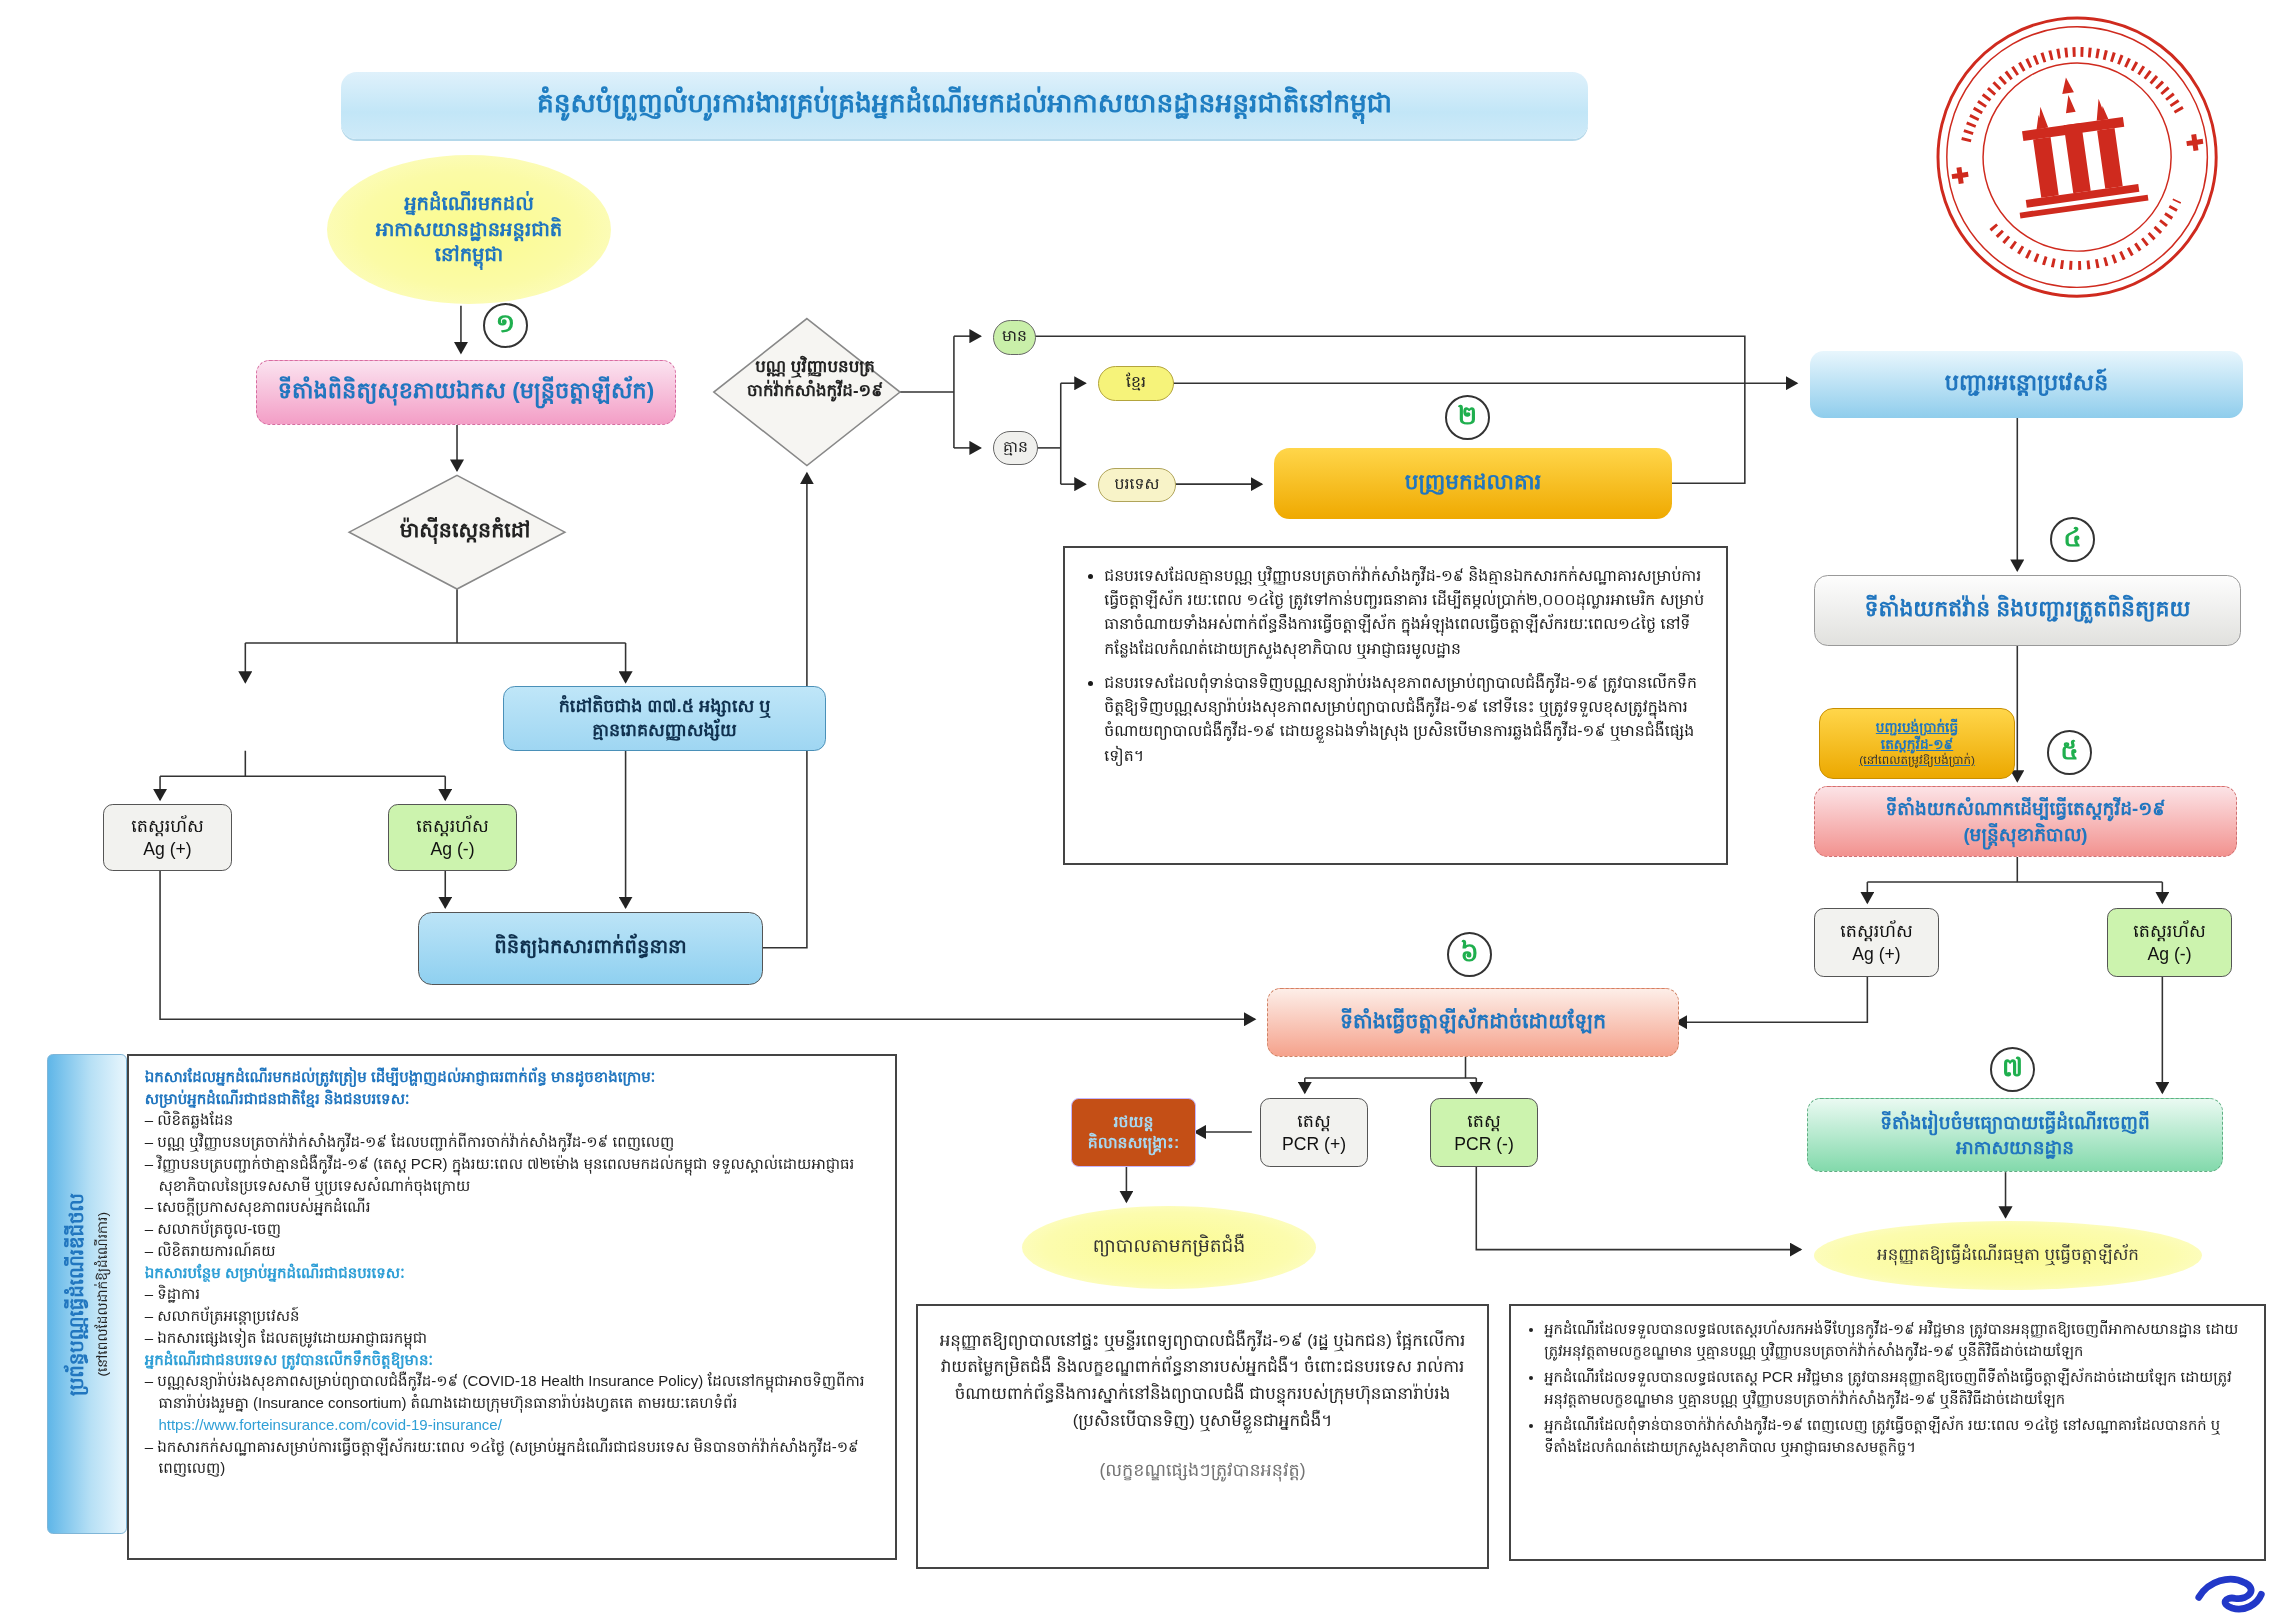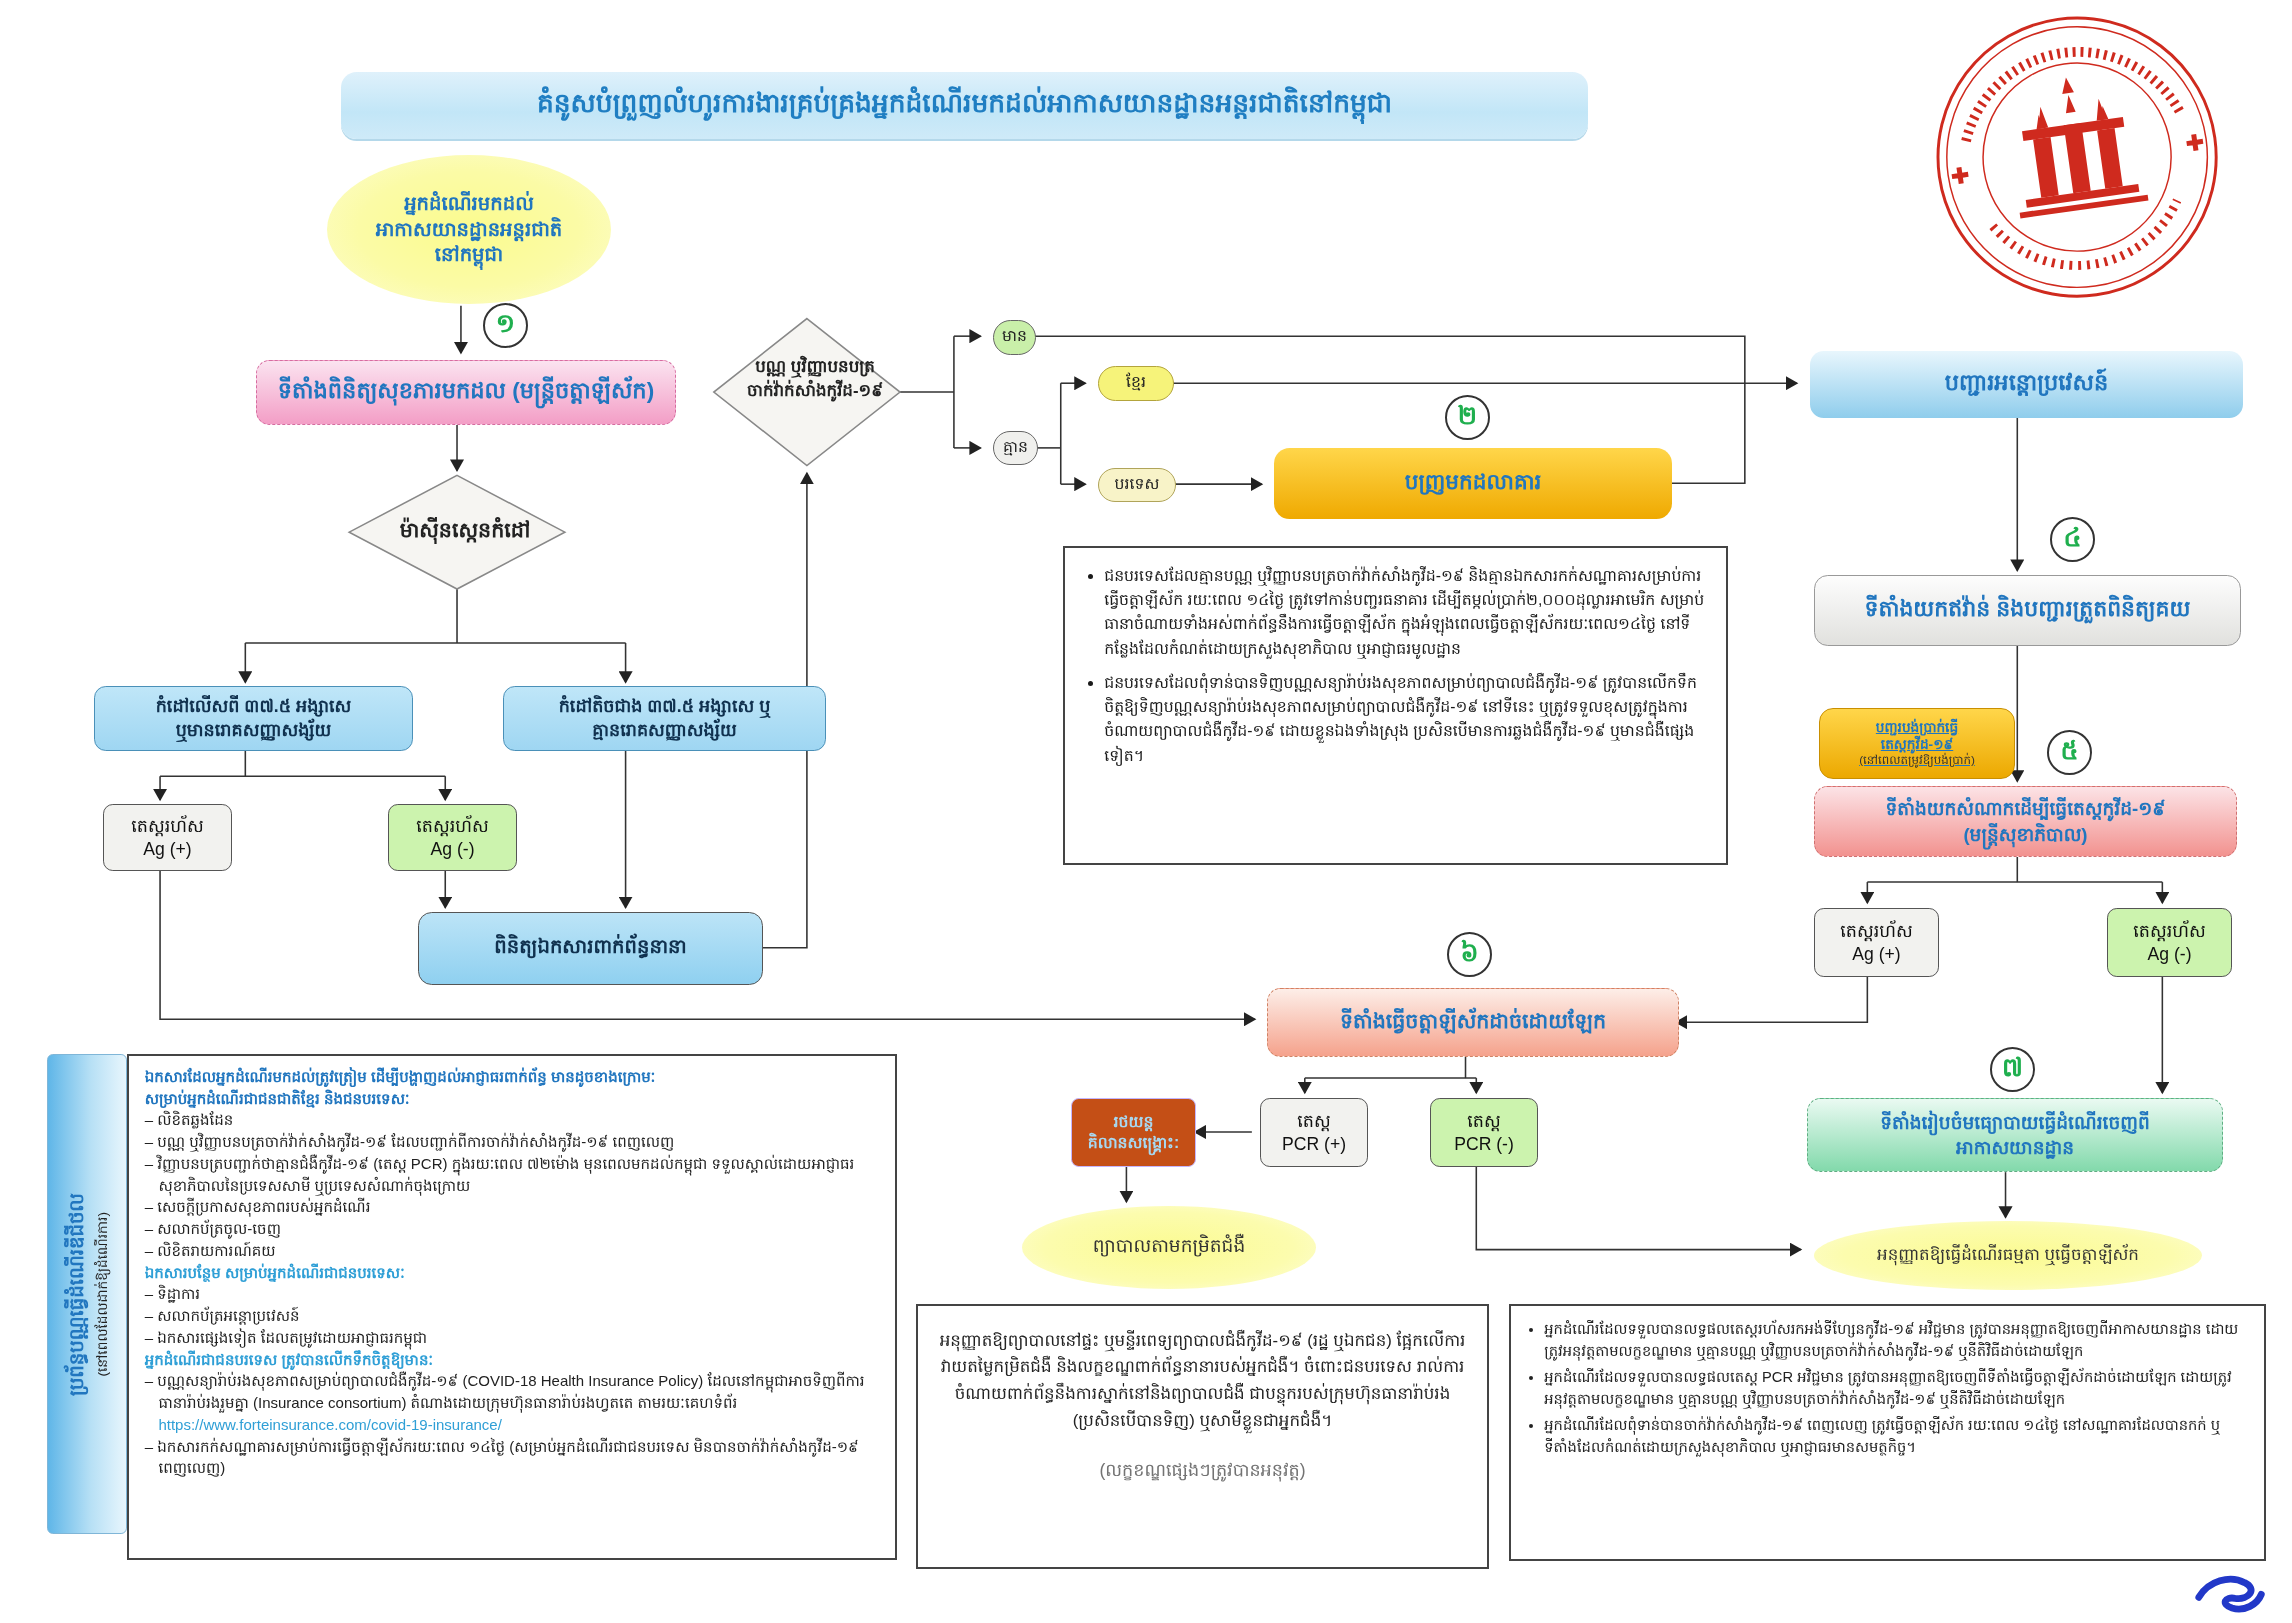--- a/index.html
+++ b/index.html
@@ -179,26 +179,24 @@
         <text x="40" y="162" font-size="22" font-weight="bold">✚</text>
         <text x="282" y="162" font-size="22" font-weight="bold">✚</text>
       </g>
     </g>
   </svg>
 
   <div class="abs center clip start-ellipse node pre zup">អ្នកដំណើរមកដល់
 អាកាសយានដ្ឋានអន្តរជាតិ
 នៅកម្ពុជា</div>
   <div class="abs center step-circle zup" style="left:475px;top:303px;">១</div>
-  <div class="abs center clip box-health node zup">ទីតាំងពិនិត្យសុខភារមកដល (មន្ត្រីចត្តាឡីស័ក)</div>
+  <div class="abs center clip box-health node zup">ទីតាំងពិនិត្យសុខភាយឯកស (មន្ត្រីចត្តាឡីស័ក)</div>
 
   <div class="abs center clip dlabel d1 zup">ម៉ាស៊ីនស្កេនកំដៅ</div>
 
-  <div class="abs center clip box-blue box-fever pre zup">កំដៅលើសពី ៣៧.៥ អង្សាសេ
-ឬមានរោគសញ្ញាសង្ស័យ</div>
   <div class="abs center clip box-blue box-nofever pre zup">កំដៅតិចជាង ៣៧.៥ អង្សាសេ ឬ
 គ្មានរោគសញ្ញាសង្ស័យ</div>
 
   <div class="abs center clip box-test test-gray agpos-l pre zup">តេស្តរហ័ស
 Ag (+)</div>
   <div class="abs center clip box-test test-green agneg-l pre zup">តេស្តរហ័ស
 Ag (-)</div>
 
   <div class="abs center clip box-doccheck zup">ពិនិត្យឯកសារពាក់ព័ន្ធនានា</div>
 

